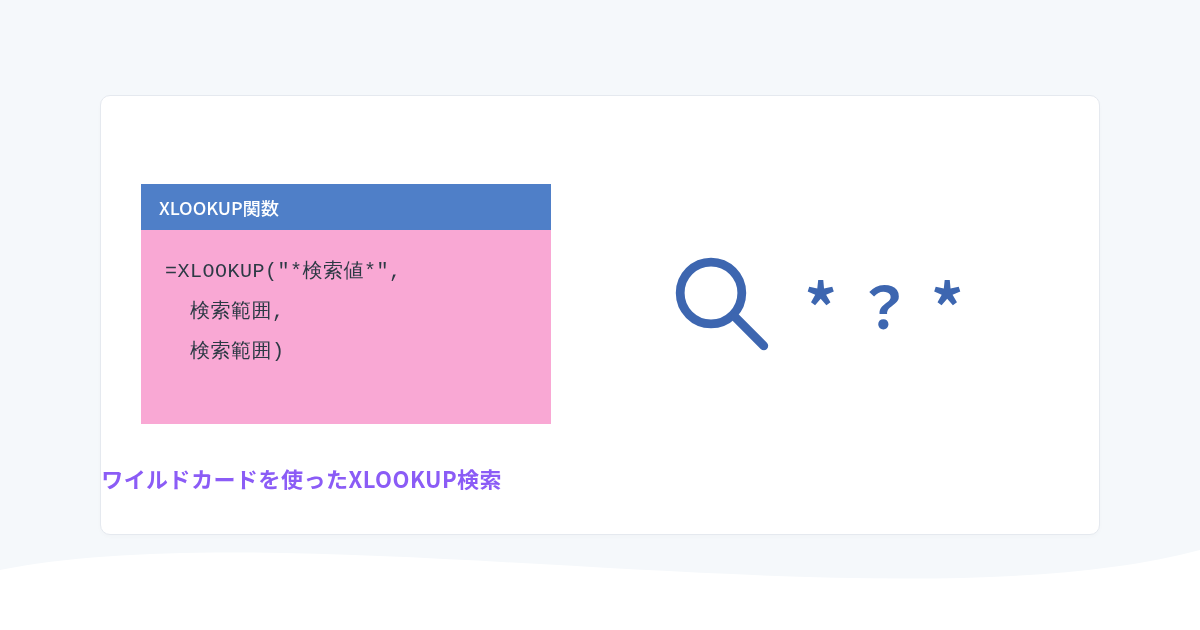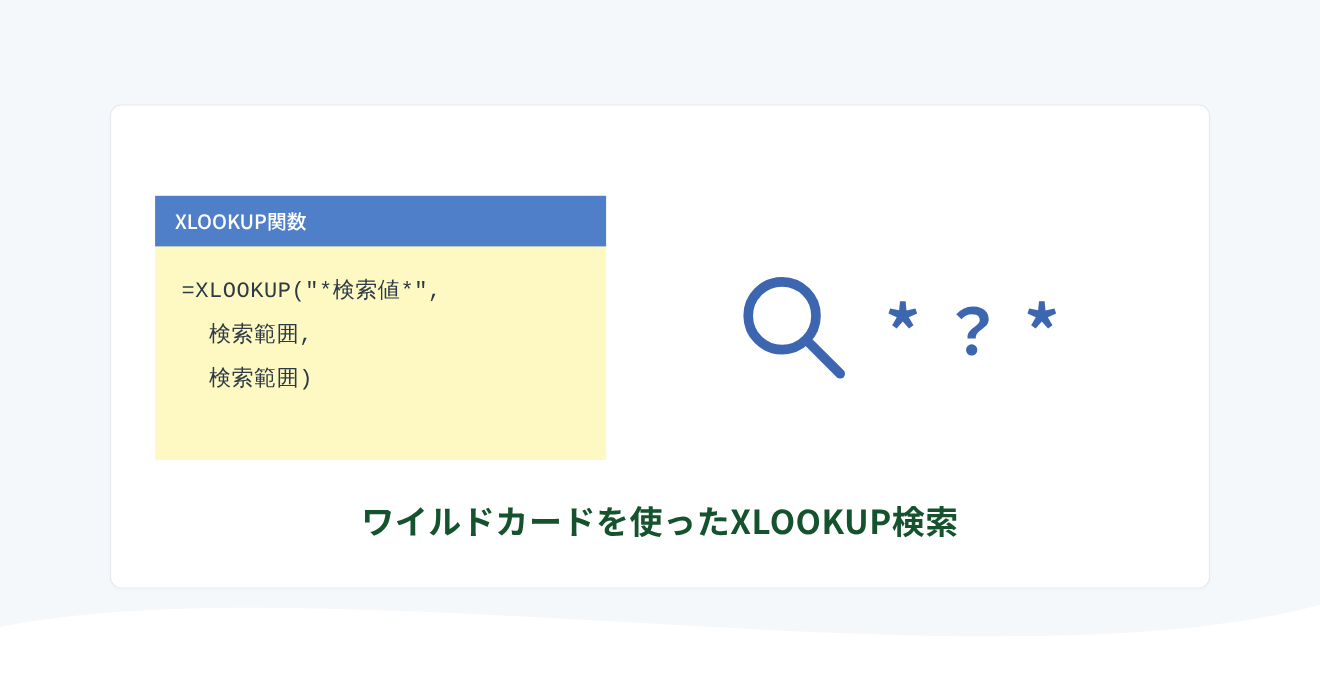--- a/index.html
+++ b/index.html
@@ -32,21 +32,21 @@
   }
   .row {
     flex: 1;
     display: flex;
     align-items: center;
     padding: 50px 40px 0 40px;
     gap: 40px;
   }
   .code-box {
     width: 410px;
-    background: #fef9c3;
+    background: #f9a8d4;
   }
   .code-header {
     background: #4f7fc8;
     color: #ffffff;
     font-size: 18px;
     padding: 10px 18px;
     font-weight: 500;
   }
   .code-body {
     padding: 22px 24px 52px 24px;
@@ -74,24 +74,24 @@
     color: #3d66b0;
     font-size: 64px;
     font-weight: 700;
     display: flex;
     gap: 18px;
     align-items: center;
     line-height: 1;
   }
   .wild .q { font-size: 58px; }
   .caption {
-    text-align: center;
-    font-size: 30px;
+    text-align: left;
+    font-size: 22px;
     font-weight: 700;
-    color: #14532d;
+    color: #8b5cf6;
     padding-bottom: 40px;
     letter-spacing: 0.5px;
   }
 </style>
 </head>
 <body>
 
 <div class="card">
   <div class="row">
 

